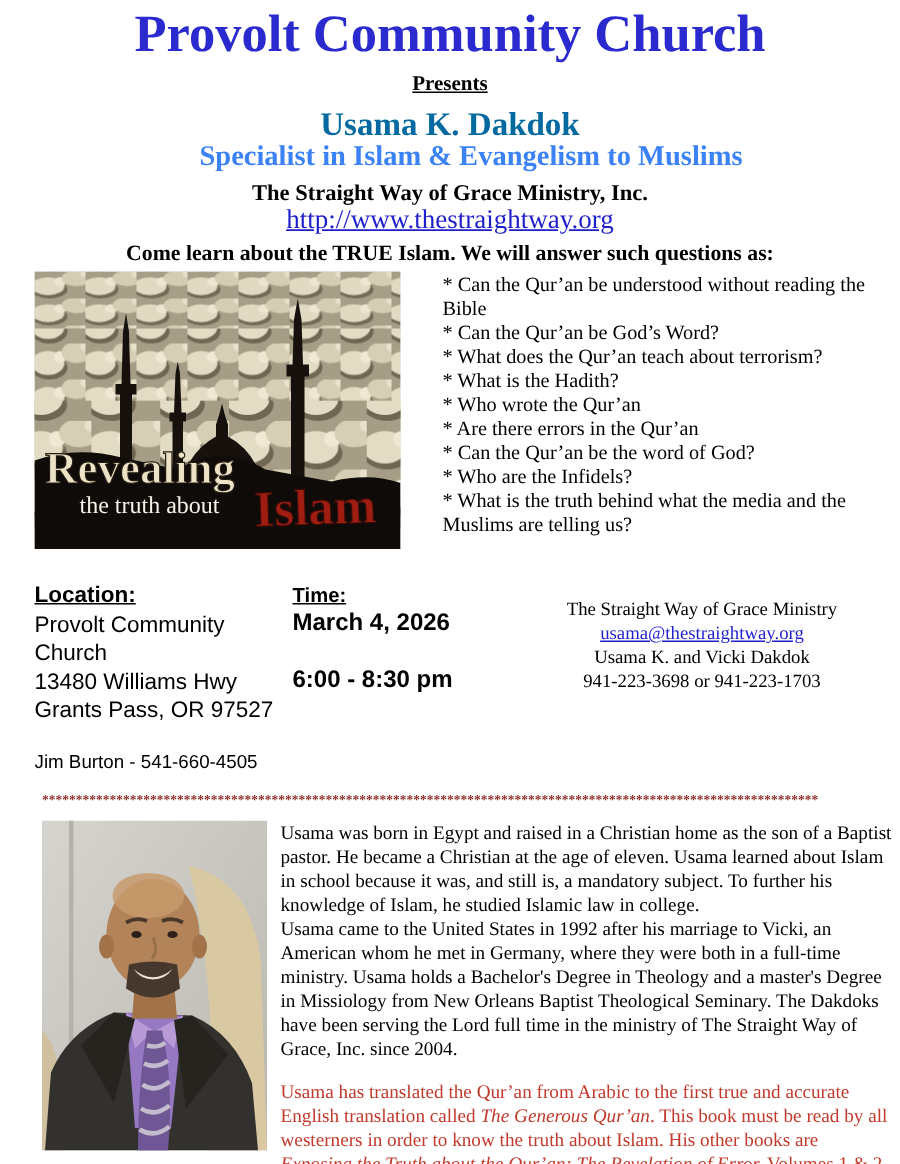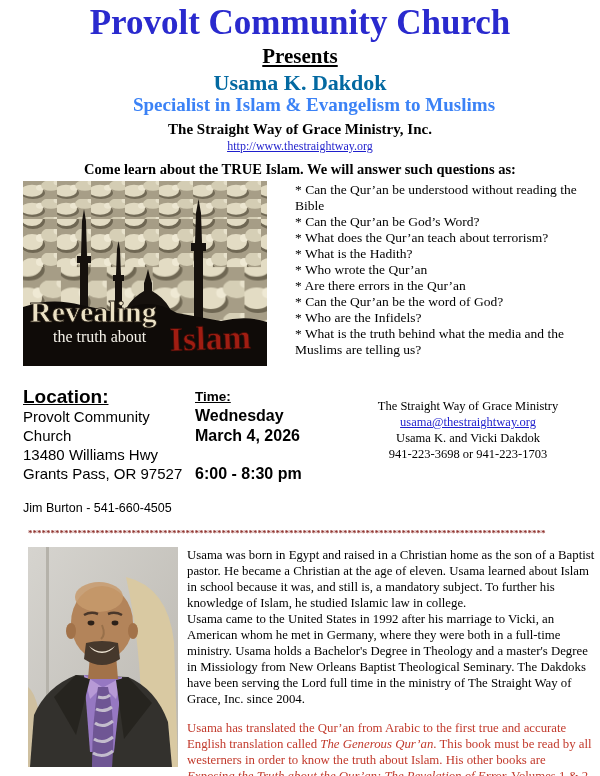--- a/index.html
+++ b/index.html
@@ -2,37 +2,37 @@
 <html><head>
 <meta charset="utf-8">
 <style>
   * { margin:0; padding:0; box-sizing:border-box; }
   html,body { width:600px; background:#ffffff; }
   body { height:776px; overflow:hidden; font-family:"Liberation Serif", serif; color:#000; }
 
   
   .header { text-align:center; padding-top:4px; }
   .title { font-size:35px; font-weight:bold; color:#2a2ace; line-height:37px; }
-  .presents { display:inline-block; font-size:21px; font-weight:bold; text-decoration:underline; line-height:25px; margin-top:3px;text-align:center; }
+  .presents { display:inline-block; font-size:14px; font-weight:bold; text-decoration:underline; line-height:25px; margin-top:3px;text-align:center; }
   .speaker { font-size:22px; font-weight:bold; color:#0369a1; line-height:26px; margin-top:1px; }
   .specialist { font-size:19px; font-weight:bold; color:#3b82f6; line-height:18px;padding-left:28px; }
   .ministry { font-size:15px; font-weight:bold; margin-top:6px; line-height:18px; }
-  .url a, .url { font-size:12px; color:#1f1fcc; text-decoration:underline; line-height:16px; }
+  .url a, .url { font-size:18px; color:#1f1fcc; text-decoration:underline; line-height:16px; }
   .intro { font-size:14.5px; font-weight:bold; margin-top:6px; line-height:18px; }
 
   
   .mid-row { display:flex; margin:3px 10px 0 23px; }
   .cover { width:244px; height:185px; flex:none; }
   .questions { margin-left:28px; width:298px; font-size:13.5px; line-height:16px; padding-top:1px; }
   .q-item { }
 
   
   .info-row { display:flex; margin:21px 0 0 23px; }
   .loc-col { width:172px; font-family:"Liberation Sans", sans-serif; }
-  .loc-heading { display:inline-block; font-size:19px; font-weight:bold; text-decoration:underline; line-height:20px; }
+  .loc-heading { display:inline-block; font-size:15px; font-weight:bold; text-decoration:underline; line-height:20px; }
   .loc-line { font-size:15px; line-height:19px; }
   .jim { font-size:12.5px; margin-top:18px; }
   .time-col { width:152px; font-family:"Liberation Sans", sans-serif; }
   .time-heading { display:inline-block; font-size:13.5px; font-weight:bold; text-decoration:underline; line-height:19px; }
   .time-line { font-size:16px; font-weight:bold; line-height:20px; }
   .time-range { font-size:16px; font-weight:bold; margin-top:19px; }
   .contact-col { width:218px; margin-left:12px; text-align:center; font-size:12.5px; line-height:16px; padding-top:11px; }
   .contact-col a { color:#1f1fcc; text-decoration:underline; }
 
   
@@ -112,21 +112,20 @@
         <div class="loc-line">Church</div>
         <div class="loc-line">13480 Williams Hwy</div>
         <div class="loc-line">Grants Pass, OR 97527</div>
       </div>
     <div class="jim">Jim Burton - 541-660-4505</div>
   </div>
 
   <div class="time-col">
     <span class="time-heading">Time:</span>
     <div>
-        <div class="time-line">Wednesday</div>
         <div class="time-line">March 4, 2026</div>
       </div>
     <div class="time-range">6:00 - 8:30 pm</div>
   </div>
 
   <div class="contact-col">
     <div>The Straight Way of Grace Ministry</div>
     <div><a href="#">usama@thestraightway.org</a></div>
     <div>Usama K. and Vicki Dakdok</div>
     <div>941-223-3698 or 941-223-1703</div>

